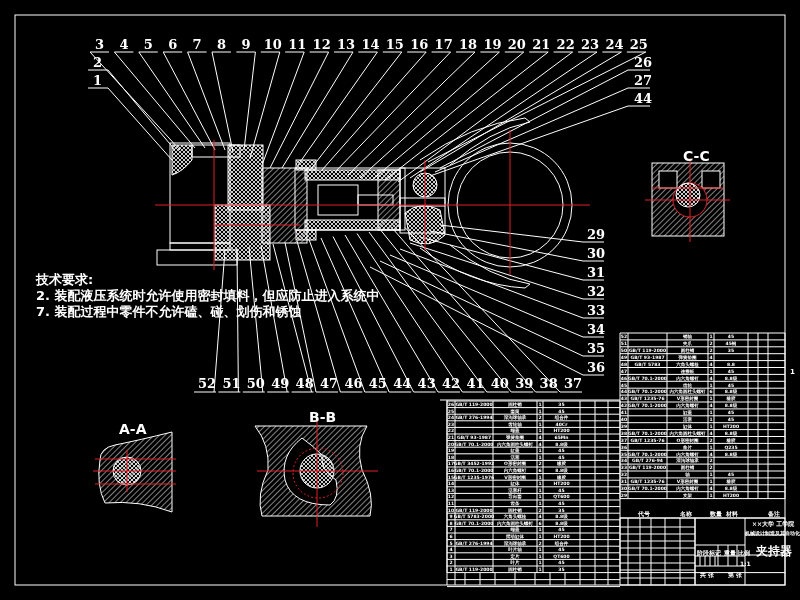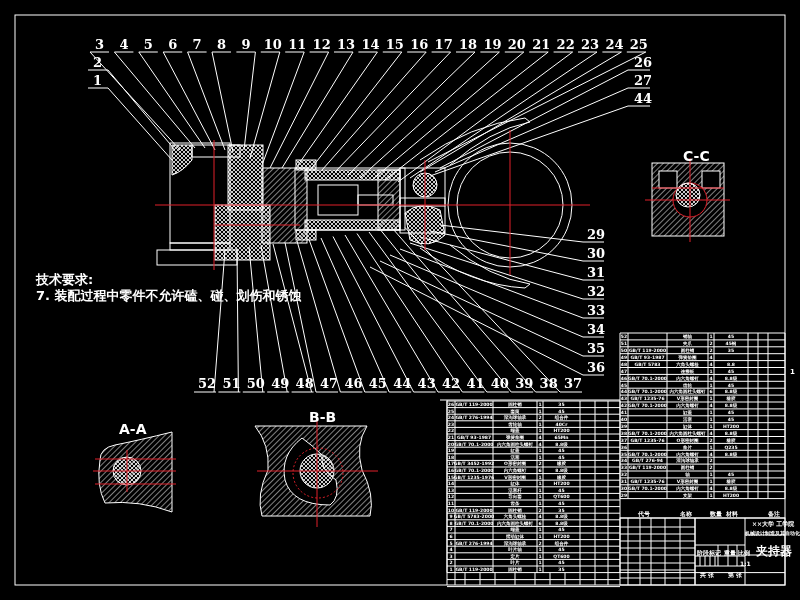--- a/index.html
+++ b/index.html
@@ -622,20 +622,21 @@
     <div class="num" style="left: 442px; top: 377px;">42</div>
     <div class="num" style="left: 466.4px; top: 377px;">41</div>
     <div class="num" style="left: 490.8px; top: 377px;">40</div>
     <div class="num" style="left: 515.2px; top: 377px;">39</div>
     <div class="num" style="left: 539.6px; top: 377px;">38</div>
     <div class="num" style="left: 564px; top: 377px;">37</div>
   </div>
 
 <div class="tech">
   <div>技术要求:</div>
+  <div>2. 装配液压系统时允许使用密封填料，但应防止进入系统中</div>
   <div>7. 装配过程中零件不允许磕、碰、划伤和锈蚀</div>
 </div>
 
 <div class="view-label" style="left:119px;top:421px;">A-A</div>
 <div class="view-label" style="left:309px;top:409px;">B-B</div>
 <div class="view-label" style="left:683px;top:148px;">C-C</div>
 
 <div class="title-main" style="left:756px;top:543px;">夹持器</div>
 <div class="small" style="left:752px;top:520px;">××大学 工学院</div>
 <div class="small" style="left:745px;top:530px;font-size:5px;">机械设计制造及其自动化</div>

